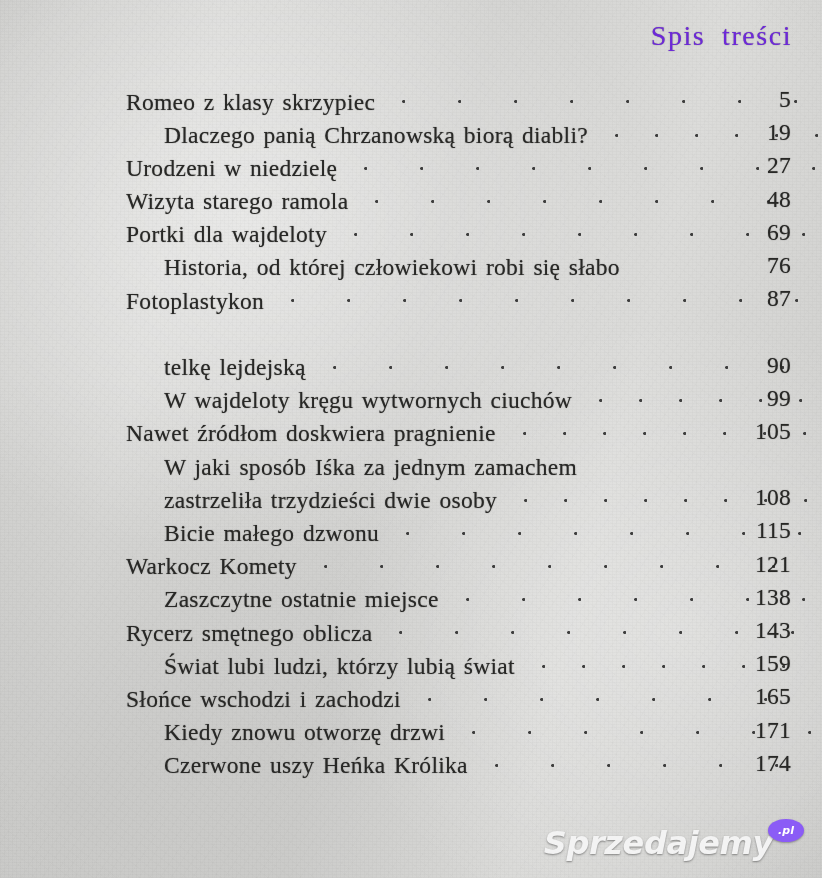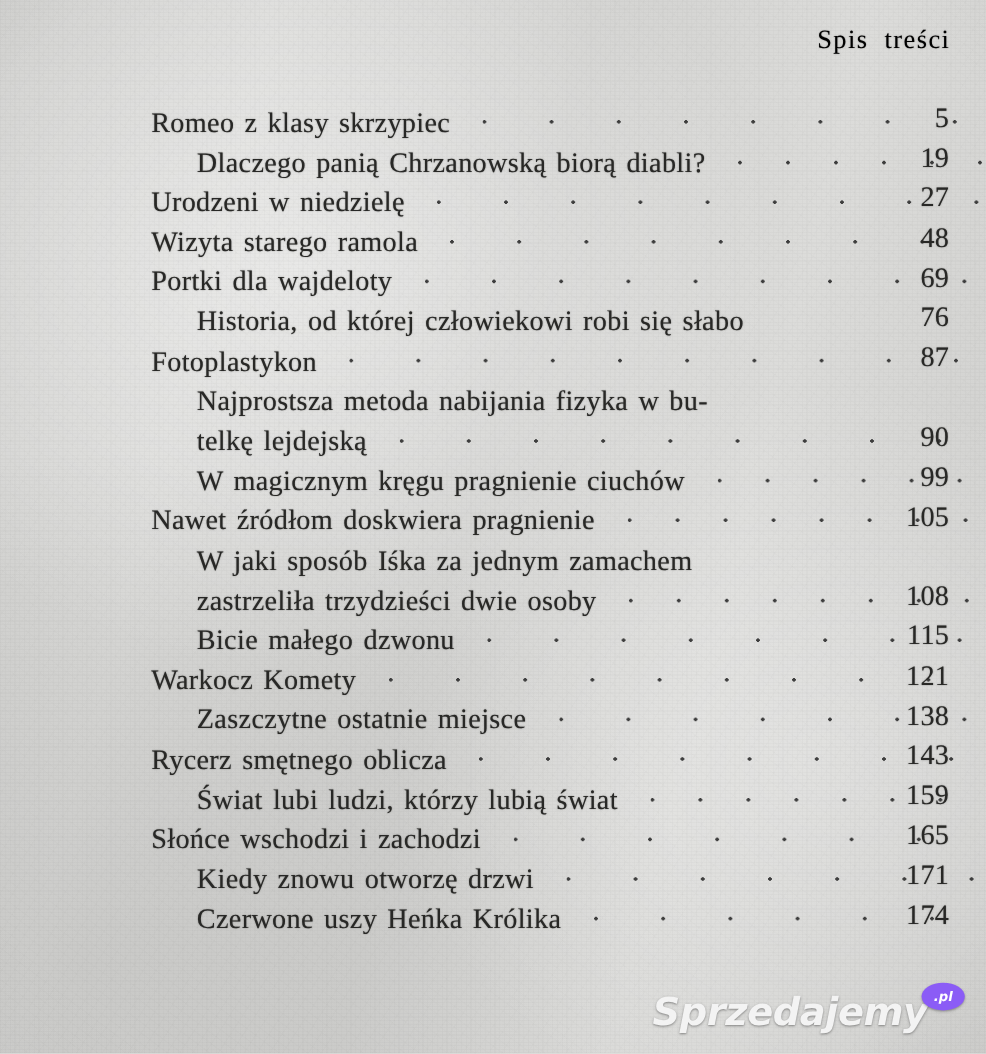--- a/index.html
+++ b/index.html
@@ -51,23 +51,23 @@
   .page {
     position: absolute;
     inset: 0;
     z-index: 3;
   }
 
   .toc-title {
     position: absolute;
     top: 20px;
     right: 30px;
-    font-size: 22px;
+    font-size: 28px;
     letter-spacing: 0.055em;
-    color: #000000;
+    color: #6d28d9;
     word-spacing: 0.30em;
     text-shadow: 0 0 1.1px rgba(40,40,40,0.55);
   }
 
   .toc-list {
     position: absolute;
     top: 86px;
     left: 0;
     right: 0;
   }
@@ -200,30 +200,29 @@
         <span class="toc-label">Historia, od której człowiekowi robi się słabo</span>
         <span class="leader none"></span>
         <span class="toc-page">76</span>
       </div>
       <div class="toc-row lvl1">
         <span class="toc-label">Fotoplastykon</span>
         <span class="leader sparse"></span>
         <span class="toc-page">87</span>
       </div>
       <div class="toc-row lvl2 nopage">
-        <span class="toc-label">Najprostsza metoda nabijania fizyka w bu-</span>
         <span class="leader none"></span>
       </div>
       <div class="toc-row lvl2">
         <span class="toc-label">telkę lejdejską</span>
         <span class="leader sparse"></span>
         <span class="toc-page">90</span>
       </div>
       <div class="toc-row lvl2">
-        <span class="toc-label">W magicznym kręgu pragnienie ciuchów</span>
+        <span class="toc-label">W wajdeloty kręgu wytwornych ciuchów</span>
         <span class="leader dense"></span>
         <span class="toc-page">99</span>
       </div>
       <div class="toc-row lvl1">
         <span class="toc-label">Nawet źródłom doskwiera pragnienie</span>
         <span class="leader dense"></span>
         <span class="toc-page">105</span>
       </div>
       <div class="toc-row lvl2 nopage">
         <span class="toc-label">W jaki sposób Iśka za jednym zamachem</span>

